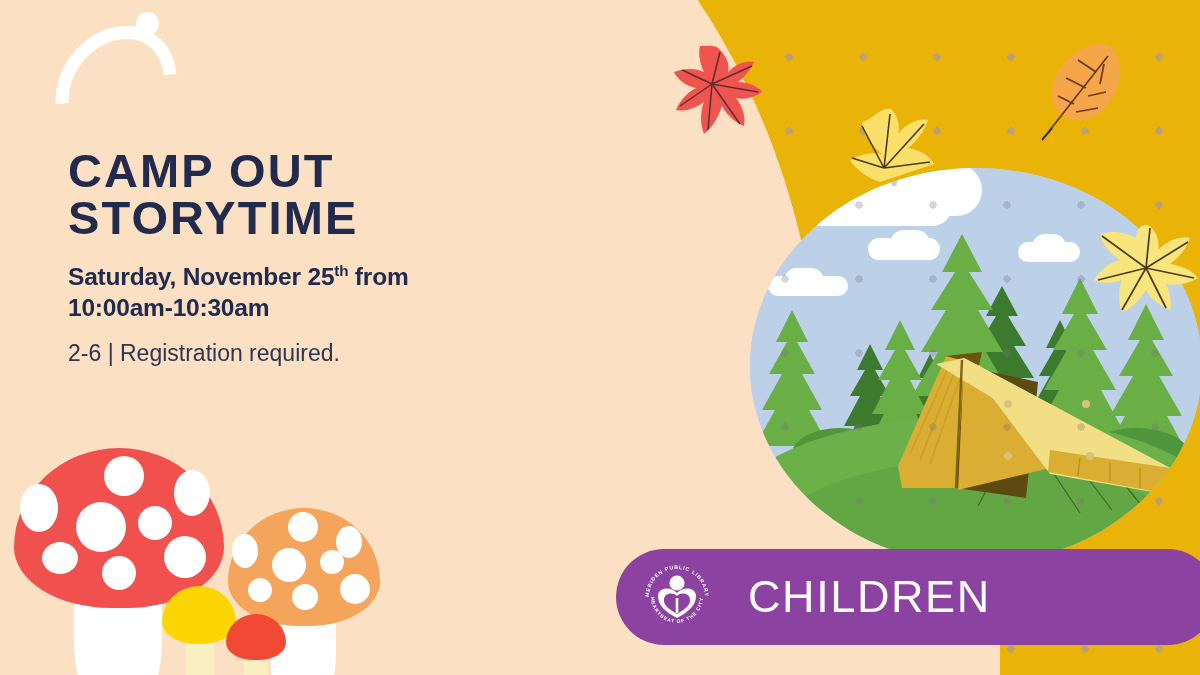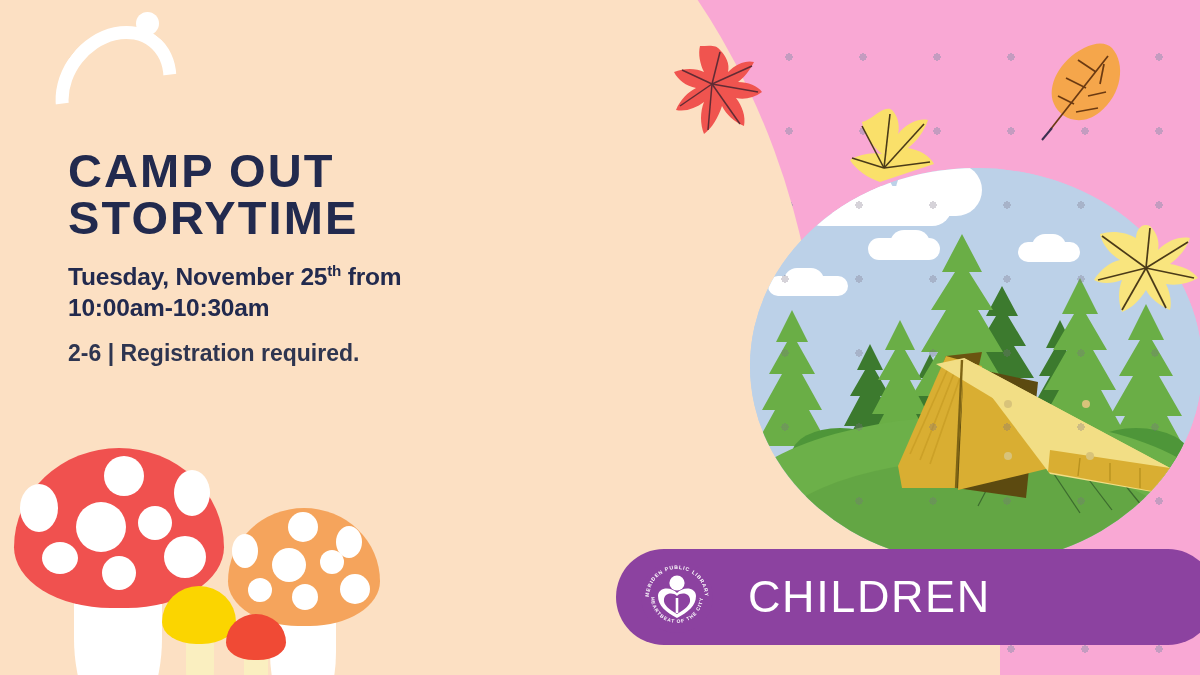--- a/index.html
+++ b/index.html
@@ -1,21 +1,21 @@
 <!DOCTYPE html>
 <html><head>
 <meta charset="utf-8">
 <style>
   html,body{margin:0;padding:0;}
   body{
     width:1200px;height:675px;overflow:hidden;
     font-family:"Liberation Sans",sans-serif;
     background:#E3D3F6;
   }
-  .poster{position:relative;width:1200px;height:675px;overflow:hidden;background:#f9a8d4;}
+  .poster{position:relative;width:1200px;height:675px;overflow:hidden;background:#eab308;}
 
   
   .dots{
     position:absolute;inset:0;
     background-image:radial-gradient(circle, #A494B4 3.6px, rgba(0,0,0,0) 3.7px);
     background-size:74px 74px;
     background-position:12px 20px;
     opacity:.62;
   }
 
@@ -48,21 +48,21 @@
   .text-block{position:absolute;left:68px;top:148px;width:470px;color:#222A4E;}
   .title{
     font-size:47px;line-height:.99;font-weight:700;letter-spacing:2.1px;
     color:#222A4E;margin:0 0 20px 0;white-space:pre-line;
   }
   .subtitle{
     font-size:24.5px;font-weight:700;line-height:1.26;color:#222A4E;margin:0 0 14px 0;
     letter-spacing:-.2px;
   }
   .subtitle sup{font-size:.62em;vertical-align:super;font-weight:700;}
-  .detail{font-size:23px;font-weight:700;line-height:1.38;color:#2E3550;margin:0;}
+  .detail{font-size:23px;font-weight:400;line-height:1.38;color:#2E3550;margin:0;}
 
   
   .scene{
     position:absolute;left:750px;top:168px;width:452px;height:396px;
     border-radius:50%;overflow:hidden;background:#BCD1E8;
   }
   .scene .sky{position:absolute;inset:0;background:#BCD1E8;}
   .cloud{position:absolute;background:#FFFFFF;border-radius:60px;}
   .ground{
     position:absolute;left:-6%;bottom:-62px;width:112%;height:210px;
@@ -306,21 +306,21 @@
 
   <div class="mush" style="left:226px;top:614px;">
     <div class="stem" style="left:18px;top:34px;width:24px;height:70px;background:#FAEFC0;"></div>
     <div class="cap" style="left:0;top:0;width:60px;height:46px;background:#F04A35;"></div>
   </div>
 
   <div class="text-block">
     <h1 class="title">CAMP OUT
 STORYTIME</h1>
     <p class="subtitle">
-      <span>Tuesday, November 25</span><sup>th</sup><span> from</span><br>
+      <span>Saturday, November 25</span><sup>th</sup><span> from</span><br>
       <span>10:00am-10:30am</span>
     </p>
     <p class="detail">2-6 | Registration required.</p>
   </div>
 
   <div class="banner-shadow"></div>
   <div class="banner">
     <div class="logo-badge">
       <svg width="74" height="74" viewBox="0 0 74 74">
         <defs>

